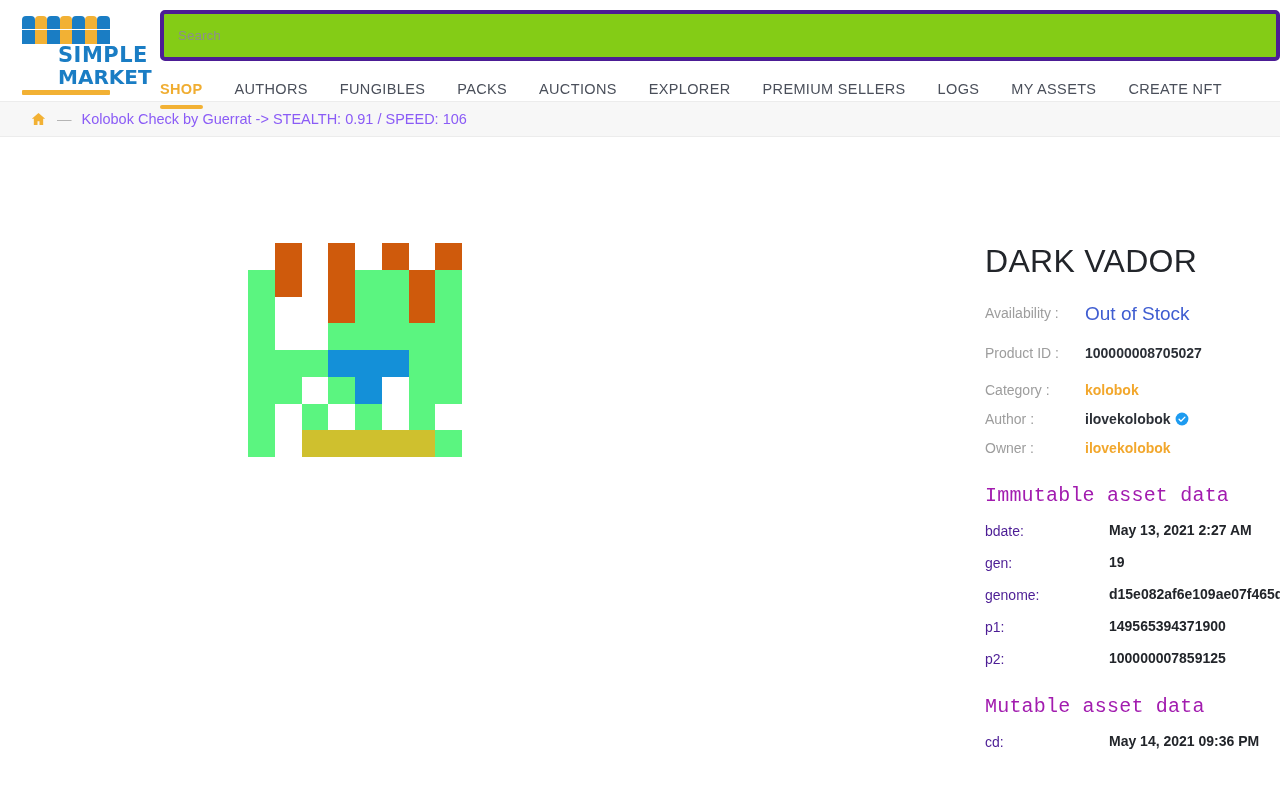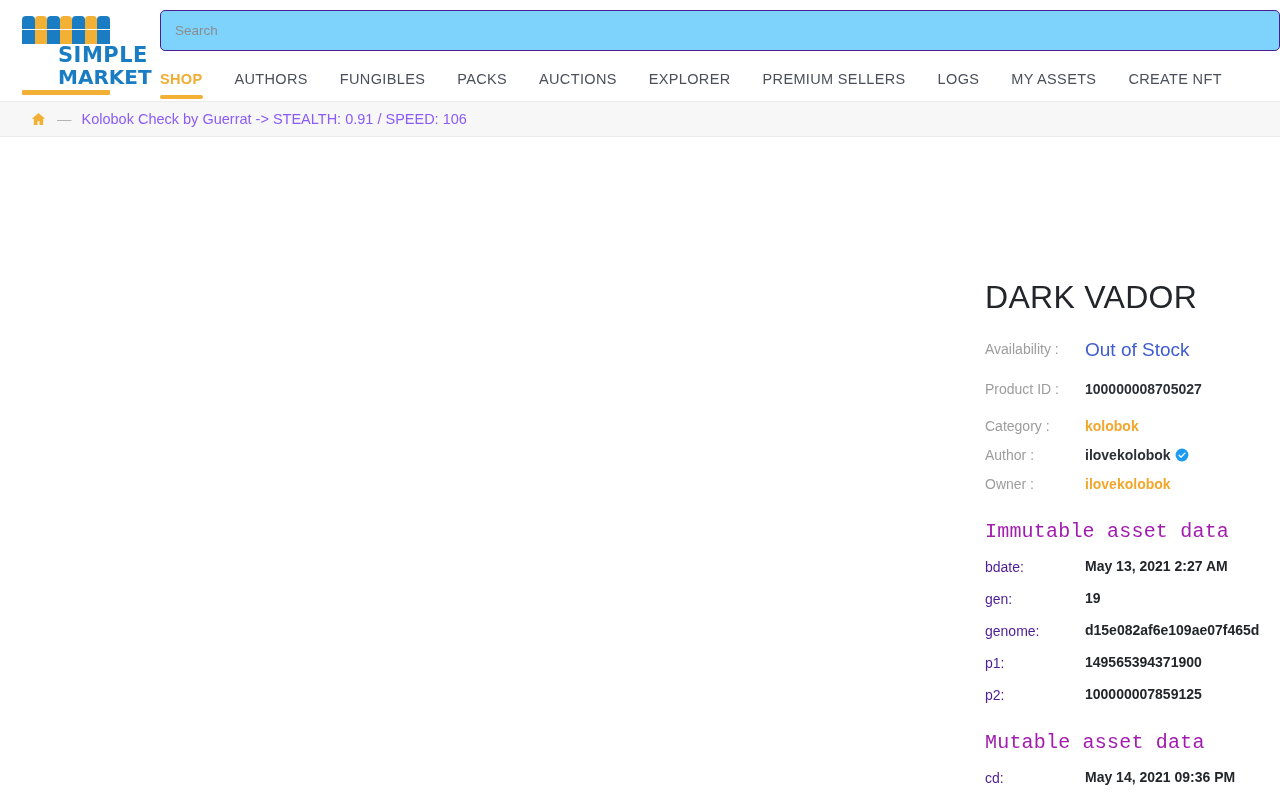--- a/index.html
+++ b/index.html
@@ -45,29 +45,29 @@
     margin-left: 36px;
   }
   .logo .word.m { font-size: 20px; letter-spacing: 0px; }
   .logo .underbar { height: 5px; background: #f2b134; width: 88px; margin-top: 2px; border-radius: 1px; }
 
   .header-right { flex: 1 1 auto; padding-top: 10px; }
   .search-row { padding-right: 0; }
   .search-input {
     display: block;
     width: 1120px;
-    height: 41px;
-    border: 1px solid #4c1d95;
+    height: 51px;
+    border: 4px solid #4c1d95;
     border-radius: 5px;
     padding: 0 14px;
     font-size: 13.5px;
     color: #5a5a5a;
     font-family: "Liberation Sans", sans-serif;
     outline: none;
-    background: #7dd3fc;
+    background: #84cc16;
   }
   .search-input::placeholder { color: #8d8d8d; }
 
   .nav {
     display: flex;
     align-items: flex-end;
     margin-top: 16px;
     gap: 0px;
   }
   .nav-item {
@@ -105,21 +105,20 @@
   }
   .home-icon { width: 17px; height: 16px; display: block; }
   .crumb-dash { color: #b5b5b5; }
   .crumb-text { color: #8b5cf6; }
 
   
   .main {
     display: flex;
     height: 663px;
     padding-top: 0;
-    align-items: flex-end;
   }
   .left-pane {
     width: 985px;
     flex: 0 0 985px;
     position: relative;
   }
   .nft-art {
     position: absolute;
     left: 248px;
     top: 106px;
@@ -186,21 +185,21 @@
   .section-head {
     font-size: 20px;
     font-weight: 400;
     color: #a21caf;
     margin: 26px 0 14px 0;
     letter-spacing: 0.2px;
     font-family: Liberation Mono, monospace;
   }
   .kv.data { margin-bottom: 12px; }
   .kv.data .k { width: 100px; flex: 0 0 100px; font-size: 14px; color: #4c1d95; padding-top: 1px; }
-  .kv.data .v { font-size: 14px; font-weight: 700; color: #22252a; padding-top: 0; }
+  .kv.data .v { font-size: 14px; font-weight: 700; color: #22252a; padding-top: 0; margin-left: 24px; }
 </style>
 </head>
 <body>
 
 <div class="header">
 
   <div class="logo-wrap">
     <div class="logo">
       <div class="awning">
         <i class="b"></i>

